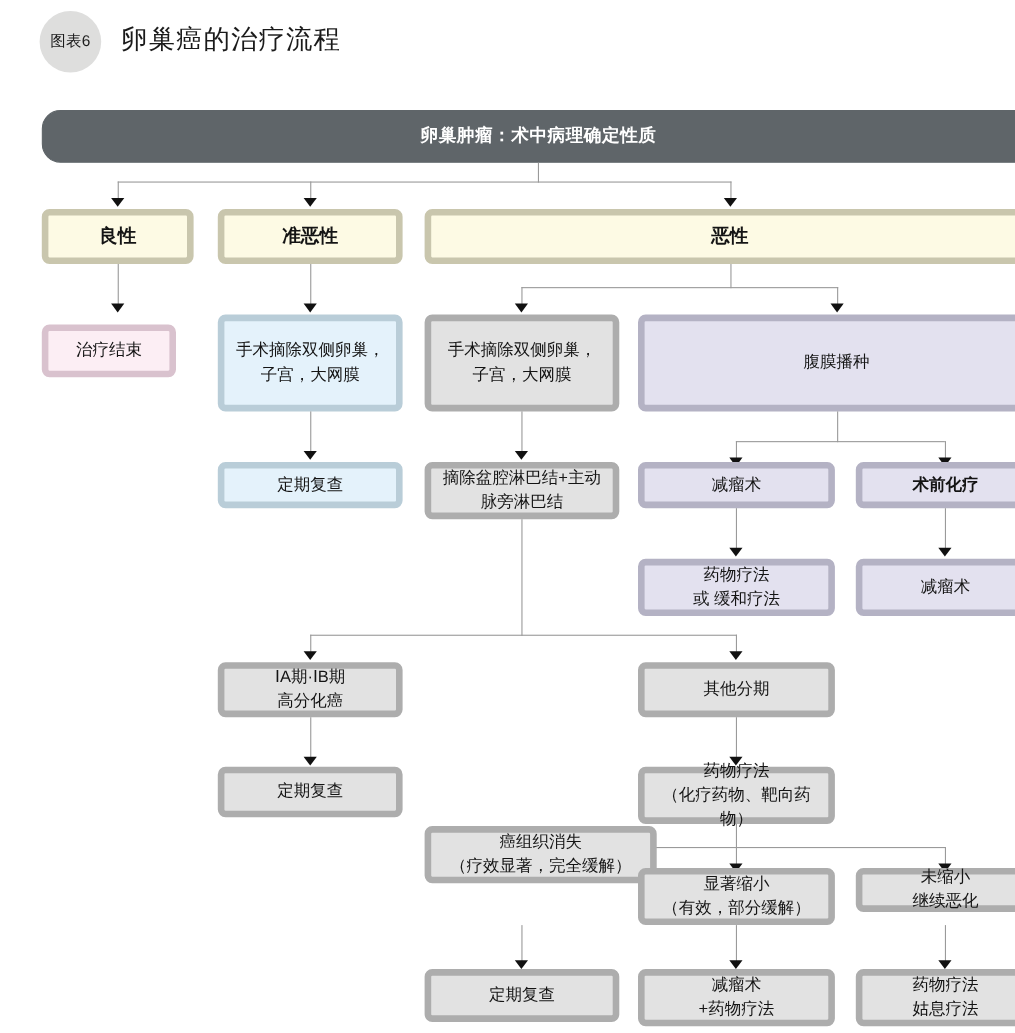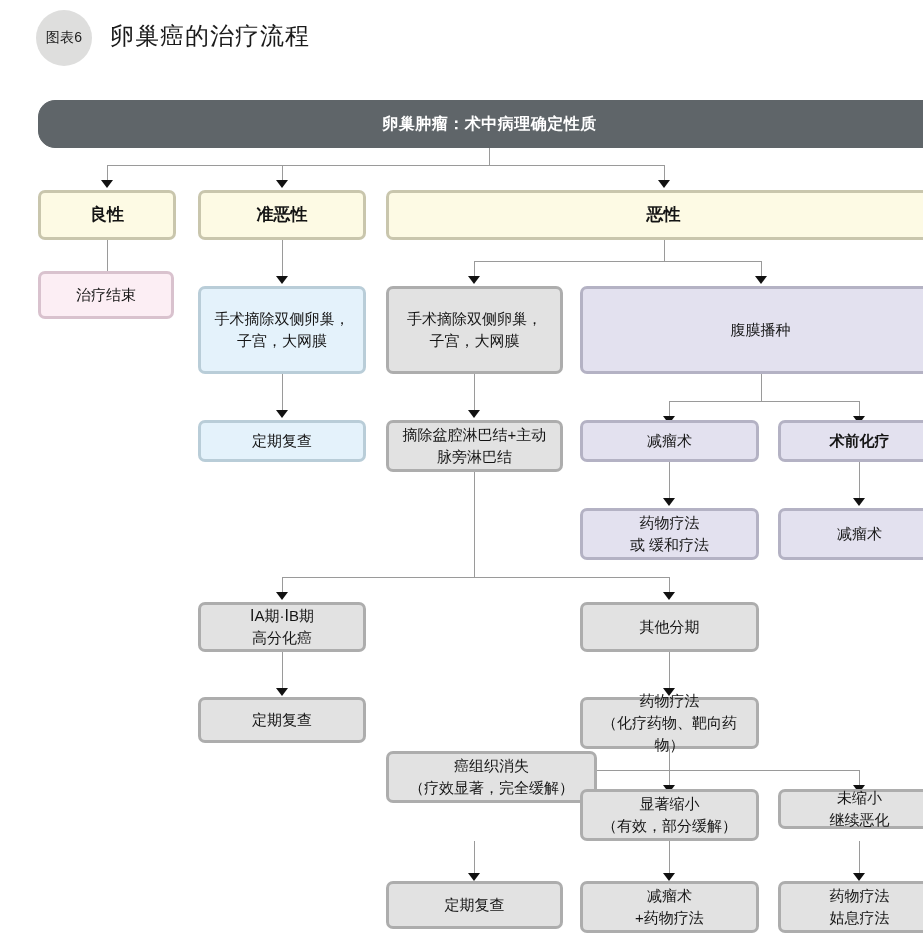--- a/index.html
+++ b/index.html
@@ -21,21 +21,21 @@
     font-size:14px;color:#1c1c1c;letter-spacing:.3px;
   }
   .title-text{
     position:absolute;left:82px;top:20px;font-size:24px;font-weight:400;color:#1a1a1a;
     letter-spacing:1px;
   }
 
   
   .node{
     position:absolute;box-sizing:border-box;
-    border:3px solid #ec4899;border-radius:7px;
+    border:6px solid #ec4899;border-radius:7px;
     display:flex;align-items:center;justify-content:center;text-align:center;
     font-size:15px;line-height:1.45;color:#141414;
     padding:2px 6px;white-space:pre-line;
   }
   .node.header{
     background:#5f6569;border:1px solid #5f6569;border-radius:5px;
     color:#ffffff;font-weight:bold;font-size:16px;letter-spacing:.5px;
   }
   .node.yellow{background:#fdfae4;border-color:#c9c6ad;font-weight:bold;font-size:17px;}
   .node.pink{background:#fceef4;border-color:#d9c2ce;}
@@ -84,21 +84,21 @@
   <div class="ln v" style="left:254px;top:240px;height:38px;"></div>
   <div class="arrow" style="left:248px;top:276px;"></div>
 
   <div class="ln v" style="left:636px;top:240px;height:22px;"></div>
   <div class="ln h" style="left:446px;top:261px;width:288px;"></div>
   <div class="ln v" style="left:446px;top:261px;height:17px;"></div>
   <div class="arrow" style="left:440px;top:276px;"></div>
   <div class="ln v" style="left:733px;top:261px;height:17px;"></div>
   <div class="arrow" style="left:727px;top:276px;"></div>
 
-  <div class="node pink" style="left:10px;top:271px;width:136px;height:48px;text-align:center;">治疗结束</div>
+  <div class="node pink" style="left:10px;top:295px;width:122px;height:48px;text-align:center;">治疗结束</div>
   <div class="node blue" style="left:170px;top:286px;width:168px;height:88px;">手术摘除双侧卵巢，
 子宫，大网膜</div>
   <div class="node gray" style="left:358px;top:286px;width:177px;height:88px;">手术摘除双侧卵巢，
 子宫，大网膜</div>
   <div class="node purple" style="left:552px;top:286px;width:361px;height:88px;">腹膜播种</div>
 
   <div class="ln v" style="left:254px;top:374px;height:38px;"></div>
   <div class="arrow" style="left:248px;top:410px;"></div>
 
   <div class="ln v" style="left:446px;top:374px;height:38px;"></div>

